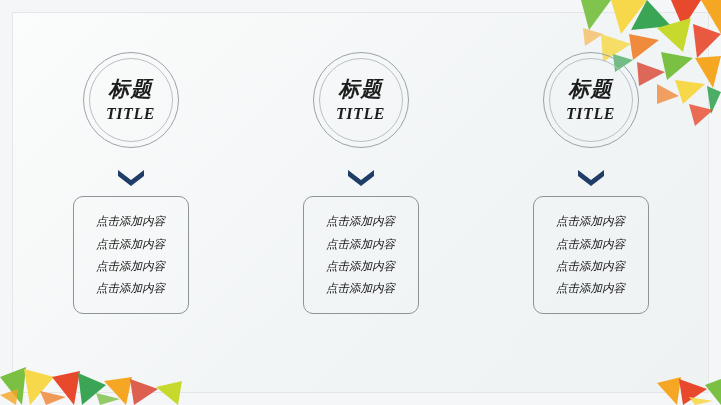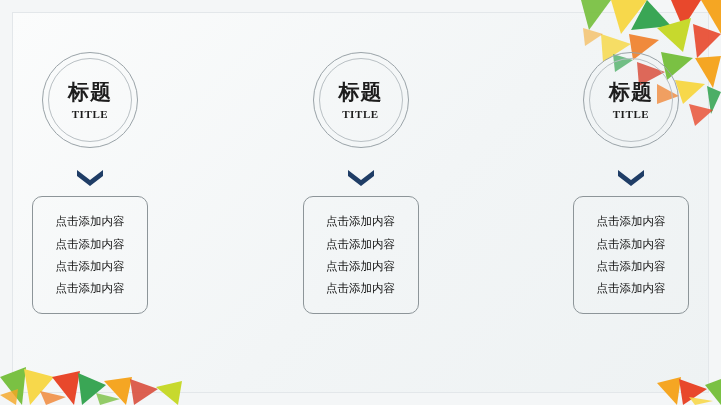--- a/index.html
+++ b/index.html
@@ -38,25 +38,26 @@
   .deco-bl { left: 0; bottom: 0; width: 230px; height: 90px; }
   .deco-br { right: 0; bottom: 0; width: 160px; height: 70px; }
 
   .columns {
     position: absolute;
     left: 0;
     top: 0;
     width: 721px;
     height: 405px;
     display: flex;
-    justify-content: space-between;
+    justify-content: center;
     align-items: flex-start;
     gap: 50px;
     padding-top: 52px;
     box-sizing: border-box;
+    font-style: italic;
   }
   .column {
     width: 180px;
     display: flex;
     flex-direction: column;
     align-items: center;
   }
   .circle-outer {
     width: 96px;
     height: 96px;
@@ -80,21 +81,21 @@
     box-sizing: border-box;
   }
   .circle-title {
     font-size: 21px;
     font-weight: bold;
     color: #1d1d1d;
     line-height: 1.1;
     letter-spacing: 1px;
   }
   .circle-sub {
-    font-size: 11px;
+    font-size: 16px;
     font-weight: bold;
     color: #1d1d1d;
     letter-spacing: 0.6px;
     margin-top: 4px;
     font-family: "Liberation Serif", serif;
   }
   .arrow {
     margin-top: 22px;
     line-height: 0;
   }

